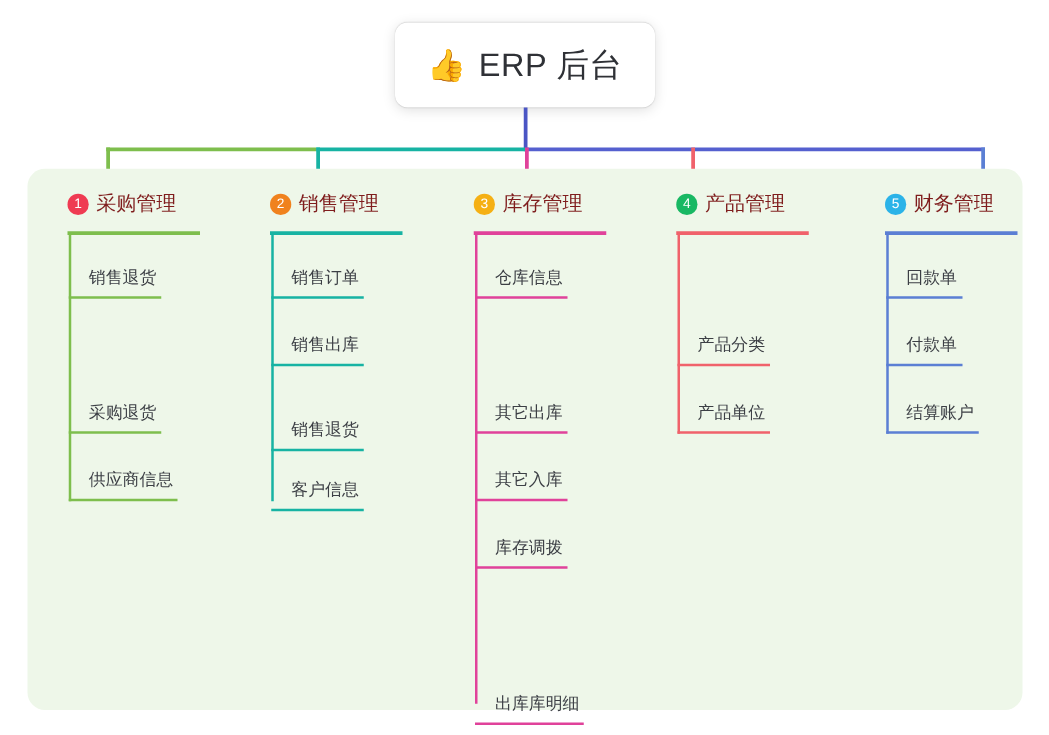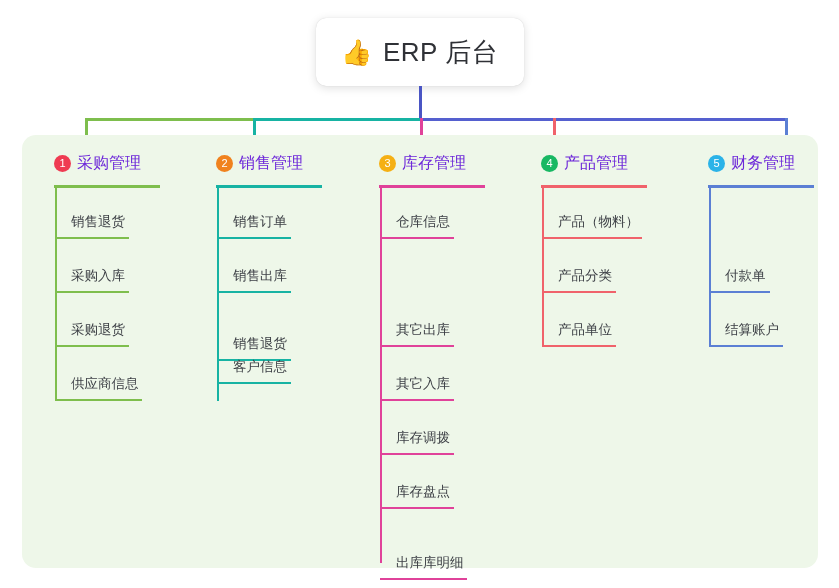--- a/index.html
+++ b/index.html
@@ -64,21 +64,21 @@
     border-radius: 50%;
     color: #ffffff;
     font-size: 11px;
     line-height: 17px;
     text-align: center;
     flex: 0 0 auto;
     font-family: "Liberation Sans", sans-serif;
   }
   .col-title {
     font-size: 16px;
-    color: #6d28d9;
+    color: #7f1d1d;
     white-space: nowrap;
     font-weight: normal;
   }
   .col-underline {
     position: absolute;
     left: 16px; top: 37px;
     height: 3px;
     width: 126px;
   }
 
@@ -140,24 +140,20 @@
       <div class="column" style="left: 38px; top: 148px;">
         <div class="col-head">
           <span class="badge" style="background: rgb(239, 59, 82);">1</span>
           <span class="col-title">采购管理</span>
         </div>
         <div class="col-underline" style="background: rgb(126, 190, 77); width: 106px;"></div>
         <div class="leaf" style="top: 65px;">
           <div class="leaf-label">销售退货</div>
           <div class="leaf-rule" style="background: rgb(126, 190, 77); width: 74px;"></div>
         </div>
-        <div class="leaf" style="top: 119px;">
-          <div class="leaf-label">采购入库</div>
-          <div class="leaf-rule" style="background: rgb(126, 190, 77); width: 74px;"></div>
-        </div>
         <div class="leaf" style="top: 173px;">
           <div class="leaf-label">采购退货</div>
           <div class="leaf-rule" style="background: rgb(126, 190, 77); width: 74px;"></div>
         </div>
         <div class="leaf" style="top: 227px;">
           <div class="leaf-label">供应商信息</div>
           <div class="leaf-rule" style="background: rgb(126, 190, 77); width: 87px;"></div>
         </div>
         <div class="spine" style="background: rgb(126, 190, 77); height: 214px;"></div>
       </div>
@@ -172,21 +168,21 @@
           <div class="leaf-rule" style="background: rgb(23, 179, 163); width: 74px;"></div>
         </div>
         <div class="leaf" style="top: 119px;">
           <div class="leaf-label">销售出库</div>
           <div class="leaf-rule" style="background: rgb(23, 179, 163); width: 74px;"></div>
         </div>
         <div class="leaf" style="top: 187px;">
           <div class="leaf-label">销售退货</div>
           <div class="leaf-rule" style="background: rgb(23, 179, 163); width: 74px;"></div>
         </div>
-        <div class="leaf" style="top: 210px; padding-left: 21px;">
+        <div class="leaf" style="top: 235px; padding-left: 21px;">
           <div class="leaf-label">客户信息</div>
           <div class="leaf-rule" style="background: rgb(23, 179, 163); width: 74px;"></div>
         </div>
         <div class="spine" style="background: rgb(23, 179, 163); height: 214px;"></div>
       </div>
       <div class="column" style="left: 363px; top: 148px;">
         <div class="col-head">
           <span class="badge" style="background: rgb(245, 176, 20);">3</span>
           <span class="col-title">库存管理</span>
         </div>
@@ -198,58 +194,54 @@
         <div class="leaf" style="top: 173px; text-align: right;">
           <div class="leaf-label">其它出库</div>
           <div class="leaf-rule" style="background: rgb(224, 66, 154); width: 74px;"></div>
         </div>
         <div class="leaf" style="top: 227px;">
           <div class="leaf-label">其它入库</div>
           <div class="leaf-rule" style="background: rgb(224, 66, 154); width: 74px;"></div>
         </div>
         <div class="leaf" style="top: 281px;">
           <div class="leaf-label">库存调拨</div>
-          <div class="leaf-rule" style="background: rgb(224, 66, 154); width: 74px;"></div>
-        </div>
-        <div class="leaf" style="top: 335px;">
-          <div class="leaf-label">库存盘点</div>
           <div class="leaf-rule" style="background: rgb(224, 66, 154); width: 74px;"></div>
         </div>
         <div class="leaf" style="top: 406px;">
           <div class="leaf-label">出库库明细</div>
           <div class="leaf-rule" style="background: rgb(224, 66, 154); width: 87px;"></div>
         </div>
         <div class="spine" style="background: rgb(224, 66, 154); height: 376px;"></div>
       </div>
       <div class="column" style="left: 525px; top: 148px;">
         <div class="col-head">
           <span class="badge" style="background: rgb(24, 184, 99);">4</span>
           <span class="col-title">产品管理</span>
         </div>
         <div class="col-underline" style="background: rgb(240, 98, 107); width: 106px;"></div>
-        <div class="leaf" style="top: 65px;">
-          <div class="leaf-label">产品（物料）</div>
-          <div class="leaf-rule" style="background: rgb(240, 98, 107); width: 100px;"></div>
-        </div>
         <div class="leaf" style="top: 119px;">
           <div class="leaf-label">产品分类</div>
           <div class="leaf-rule" style="background: rgb(240, 98, 107); width: 74px;"></div>
         </div>
         <div class="leaf" style="top: 173px;">
           <div class="leaf-label">产品单位</div>
           <div class="leaf-rule" style="background: rgb(240, 98, 107); width: 74px;"></div>
         </div>
         <div class="spine" style="background: rgb(240, 98, 107); height: 160px;"></div>
       </div>
       <div class="column" style="left: 692px; top: 148px;">
         <div class="col-head">
           <span class="badge" style="background: rgb(43, 179, 232);">5</span>
           <span class="col-title">财务管理</span>
         </div>
         <div class="col-underline" style="background: rgb(91, 127, 212); width: 106px;"></div>
+        <div class="leaf" style="top: 65px;">
+          <div class="leaf-label">回款单</div>
+          <div class="leaf-rule" style="background: rgb(91, 127, 212); width: 61px;"></div>
+        </div>
         <div class="leaf" style="top: 119px;">
           <div class="leaf-label">付款单</div>
           <div class="leaf-rule" style="background: rgb(91, 127, 212); width: 61px;"></div>
         </div>
         <div class="leaf" style="top: 173px;">
           <div class="leaf-label">结算账户</div>
           <div class="leaf-rule" style="background: rgb(91, 127, 212); width: 74px;"></div>
         </div>
         <div class="spine" style="background: rgb(91, 127, 212); height: 160px;"></div>
       </div>

